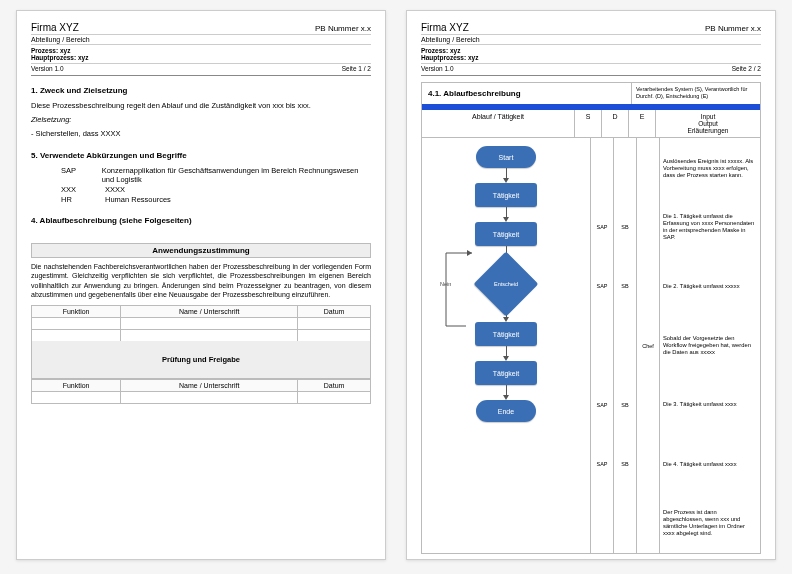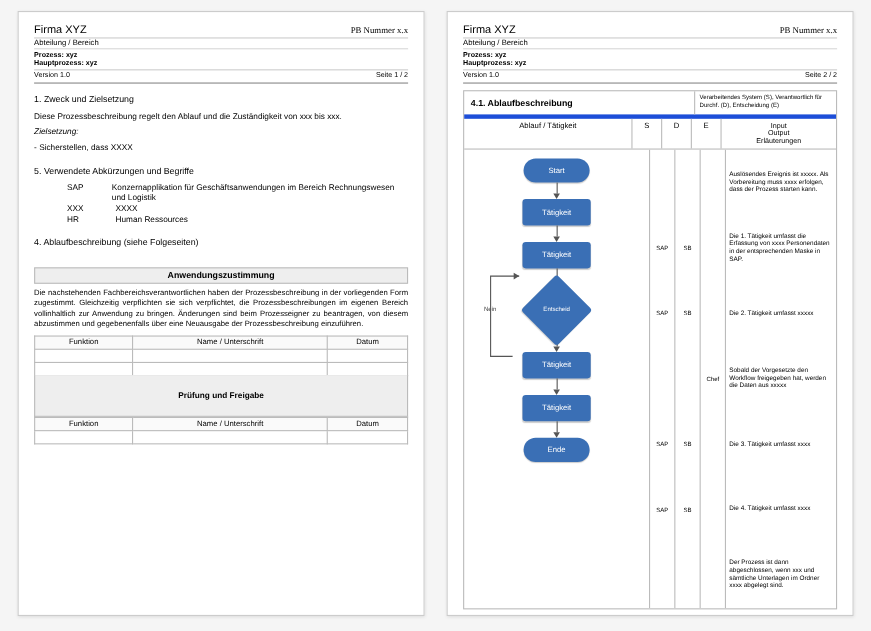--- a/index.html
+++ b/index.html
@@ -29,41 +29,41 @@
     margin-bottom: 4px;
   }
   .hdr-row {
     display: flex;
     justify-content: space-between;
     align-items: baseline;
     border-bottom: 1px solid #ccc;
     padding: 1px 0;
   }
   .hdr .company { font-weight: normal; font-size: 10px; }
-  .hdr .pb { font-size: 8px; font-family: Liberation Serif, serif; }
+  .hdr .pb { font-size: 8px; }
   .hdr .dept { font-size: 7px; }
   .hdr-proc {
     background: #fff;
     font-size: 6.5px;
     padding: 2px 0;
     border-bottom: 1px solid #ccc;
   }
   .hdr-ver {
     display: flex;
     justify-content: space-between;
     font-size: 6.5px;
     padding: 1px 0 3px;
   }
 
   
   .section { margin: 10px 0 12px; }
   .section h4 {
     margin: 0 0 6px;
     font-size: 8px;
-    font-weight: normal;
+    font-weight: bold;
   }
   .section p, .section div.text { font-size: 7.5px; line-height: 1.35; margin: 2px 0 4px; }
   .section .ital { font-style: italic; }
   .abkuer { display: flex; gap: 10px; margin: 1px 0; font-size: 7.5px; }
   .abkuer .k { width: 34px; }
   .approval-title {
     text-align: center;
     font-weight: bold;
     font-size: 8px;
     background: #eee;
@@ -103,21 +103,21 @@
   
   .p2-frame {
     border: 1px solid #bbb;
     height: 470px;
     margin-top: 6px;
     display: flex;
     flex-direction: column;
   }
   .p2-top {
     display: flex;
-    border-bottom: 4px solid #1d4ed8;
+    border-bottom: 6px solid #1d4ed8;
   }
   .p2-top .left {
     flex: 1;
     padding: 6px;
     font-weight: bold;
     font-size: 8px;
   }
   .p2-top .right {
     width: 120px;
     border-left: 1px solid #bbb;

